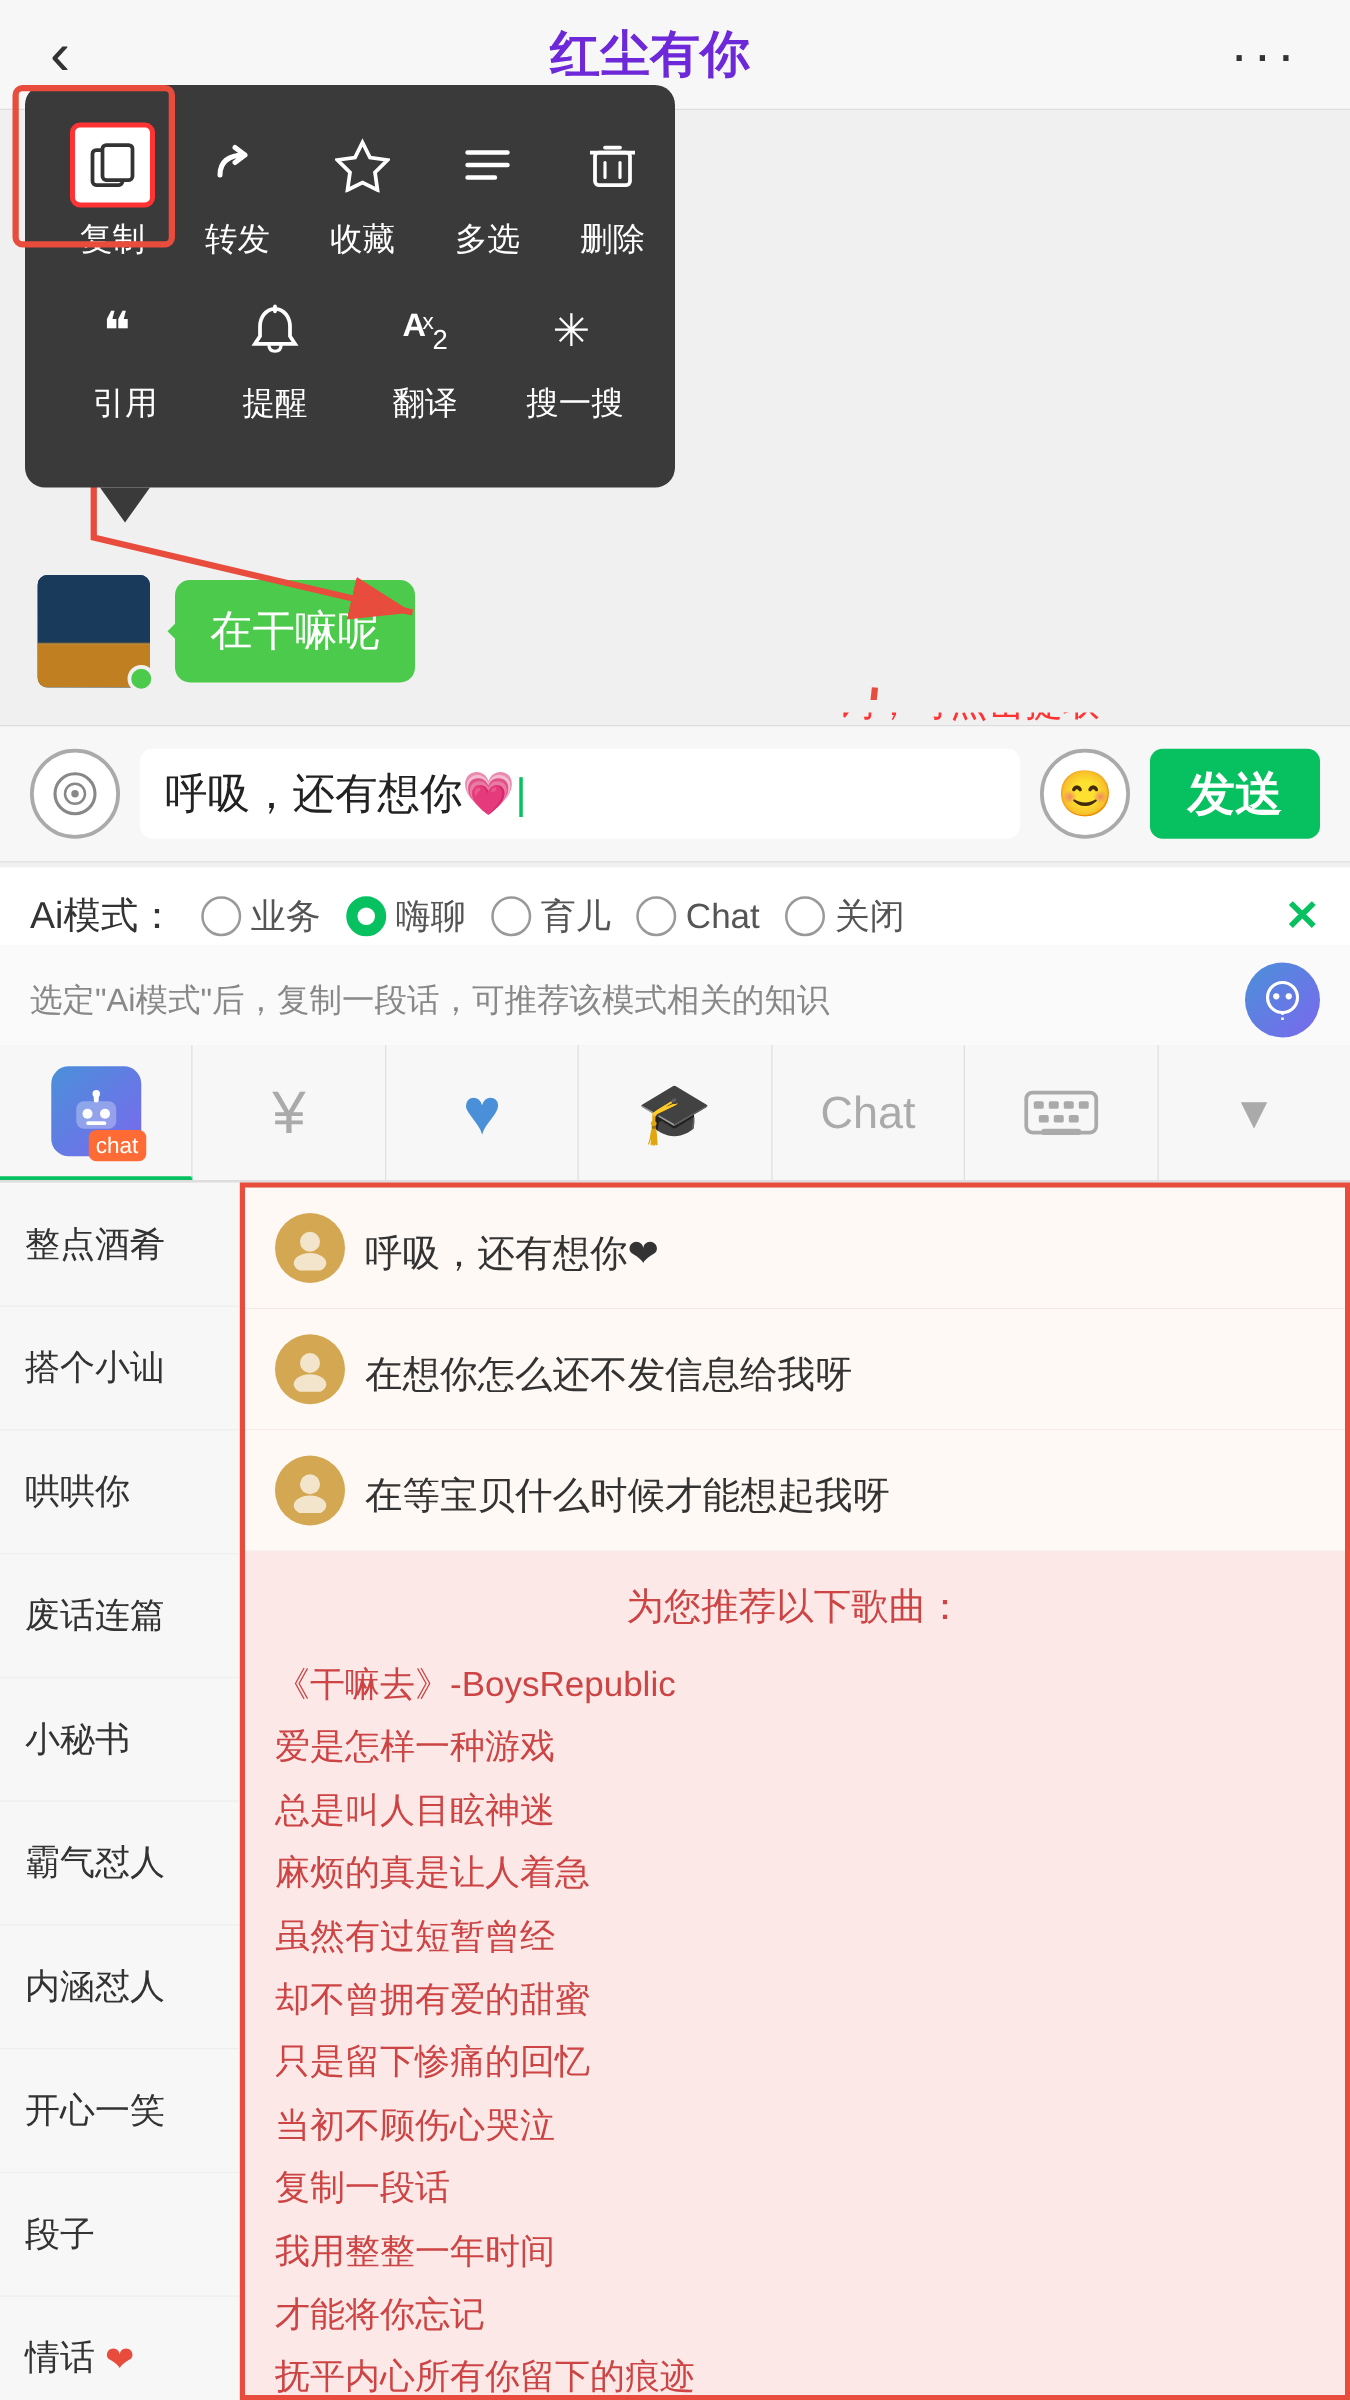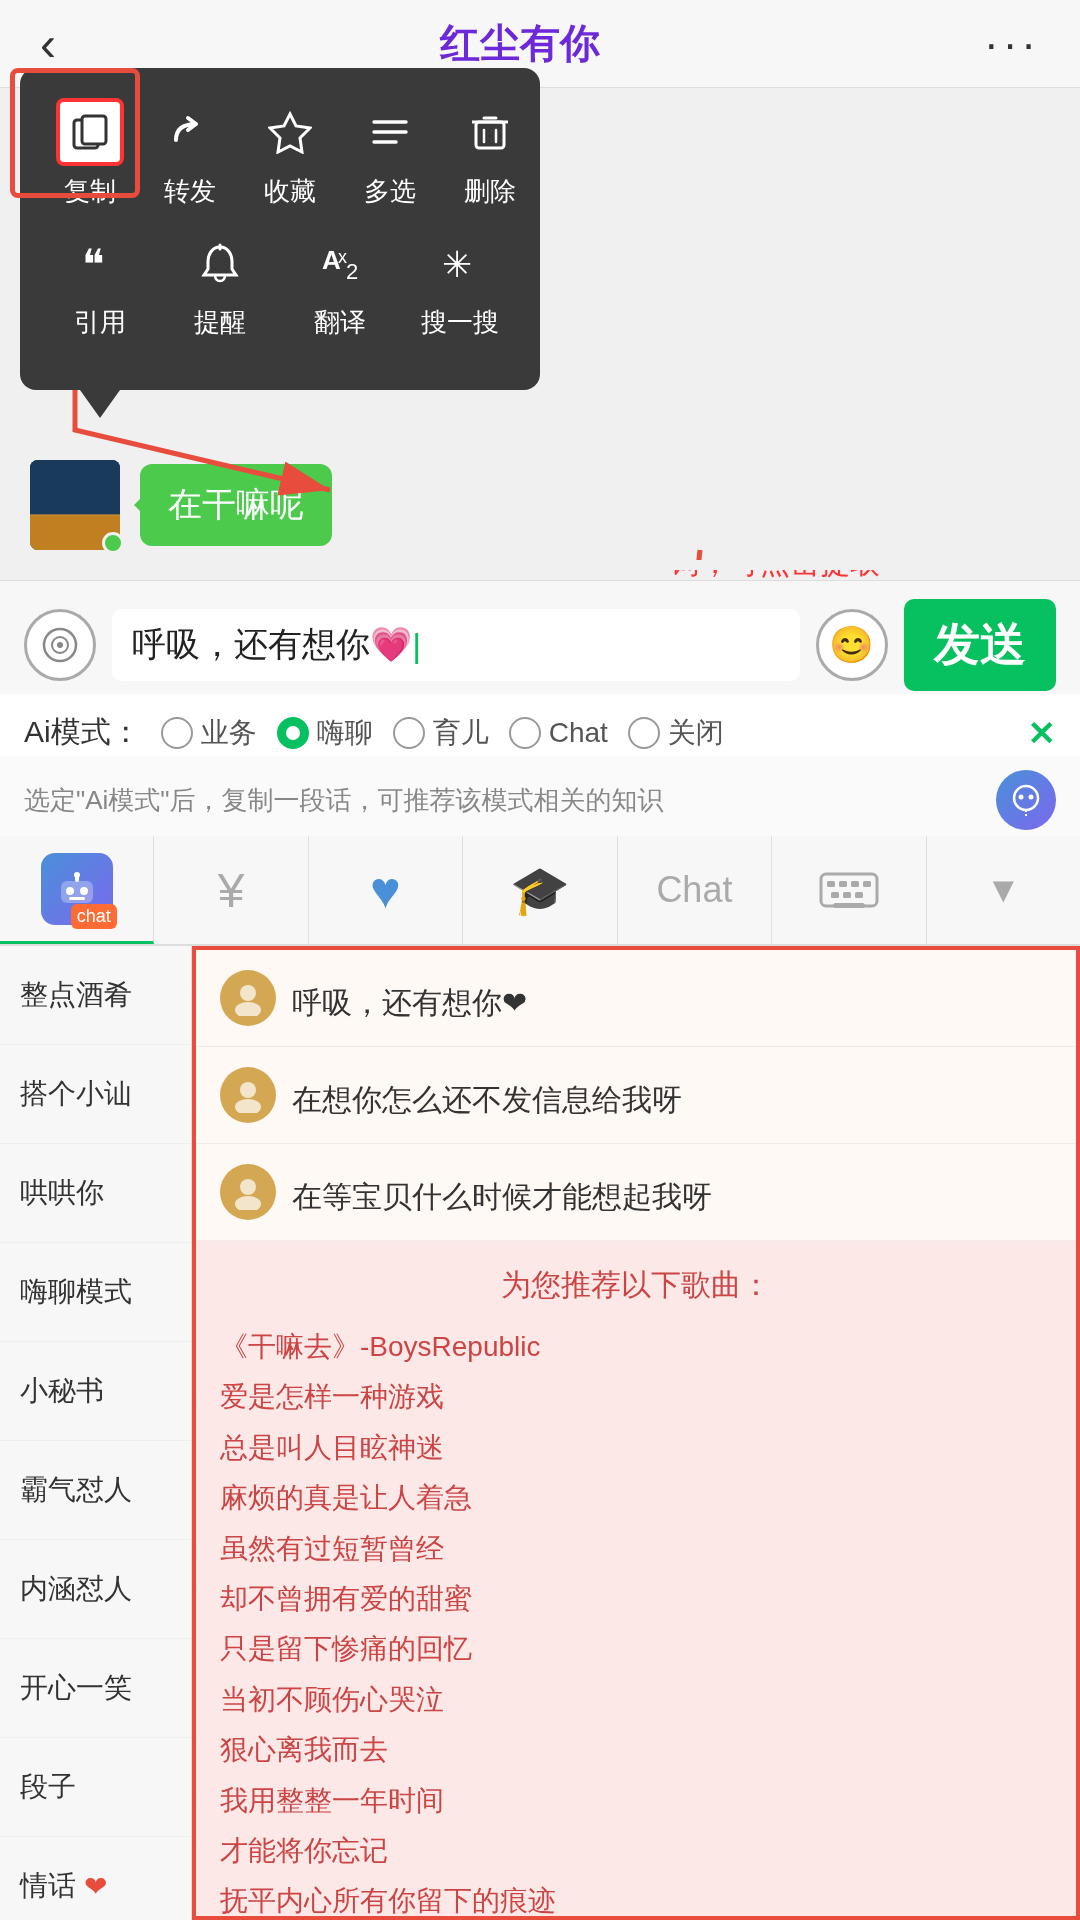--- a/index.html
+++ b/index.html
@@ -214,23 +214,23 @@
       justify-content: center;
       font-size: 36px;
       flex-shrink: 0;
       cursor: pointer;
     }
     .send-btn {
       background: #07c160;
       color: #fff;
       border: none;
       border-radius: 10px;
-      height: 92px;
+      height: 72px;
       padding: 0 30px;
-      font-size: 46px;
+      font-size: 38px;
       font-weight: bold;
       flex-shrink: 0;
       cursor: pointer;
     }
 
     
     .ai-mode-bar {
       position: absolute;
       top: 694px;
       left: 0;
@@ -708,21 +708,21 @@
     <div class="sidebar-item">
       <span>整点酒肴</span>
     </div>
     <div class="sidebar-item">
       <span>搭个小讪</span>
     </div>
     <div class="sidebar-item">
       <span>哄哄你</span>
     </div>
     <div class="sidebar-item">
-      <span>嗨聊模式</span>
+      <span>废话连篇</span>
     </div>
     <div class="sidebar-item">
       <span>小秘书</span>
     </div>
     <div class="sidebar-item">
       <span>霸气怼人</span>
     </div>
     <div class="sidebar-item">
       <span>内涵怼人</span>
     </div>
@@ -773,19 +773,19 @@
     <div class="song-section">
       <div class="song-title-line">为您推荐以下歌曲：</div>
       <div class="song-line">《干嘛去》-BoysRepublic</div>
       <div class="song-line">爱是怎样一种游戏</div>
       <div class="song-line">总是叫人目眩神迷</div>
       <div class="song-line">麻烦的真是让人着急</div>
       <div class="song-line">虽然有过短暂曾经</div>
       <div class="song-line">却不曾拥有爱的甜蜜</div>
       <div class="song-line">只是留下惨痛的回忆</div>
       <div class="song-line">当初不顾伤心哭泣</div>
-      <div class="song-line">狠心离我而去</div>
+      <div class="song-line">复制一段话</div>
       <div class="song-line">我用整整一年时间</div>
       <div class="song-line">才能将你忘记</div>
       <div class="song-line">抚平内心所有你留下的痕迹</div>
     </div>
   </div>
 </div>
 
 </body></html>

